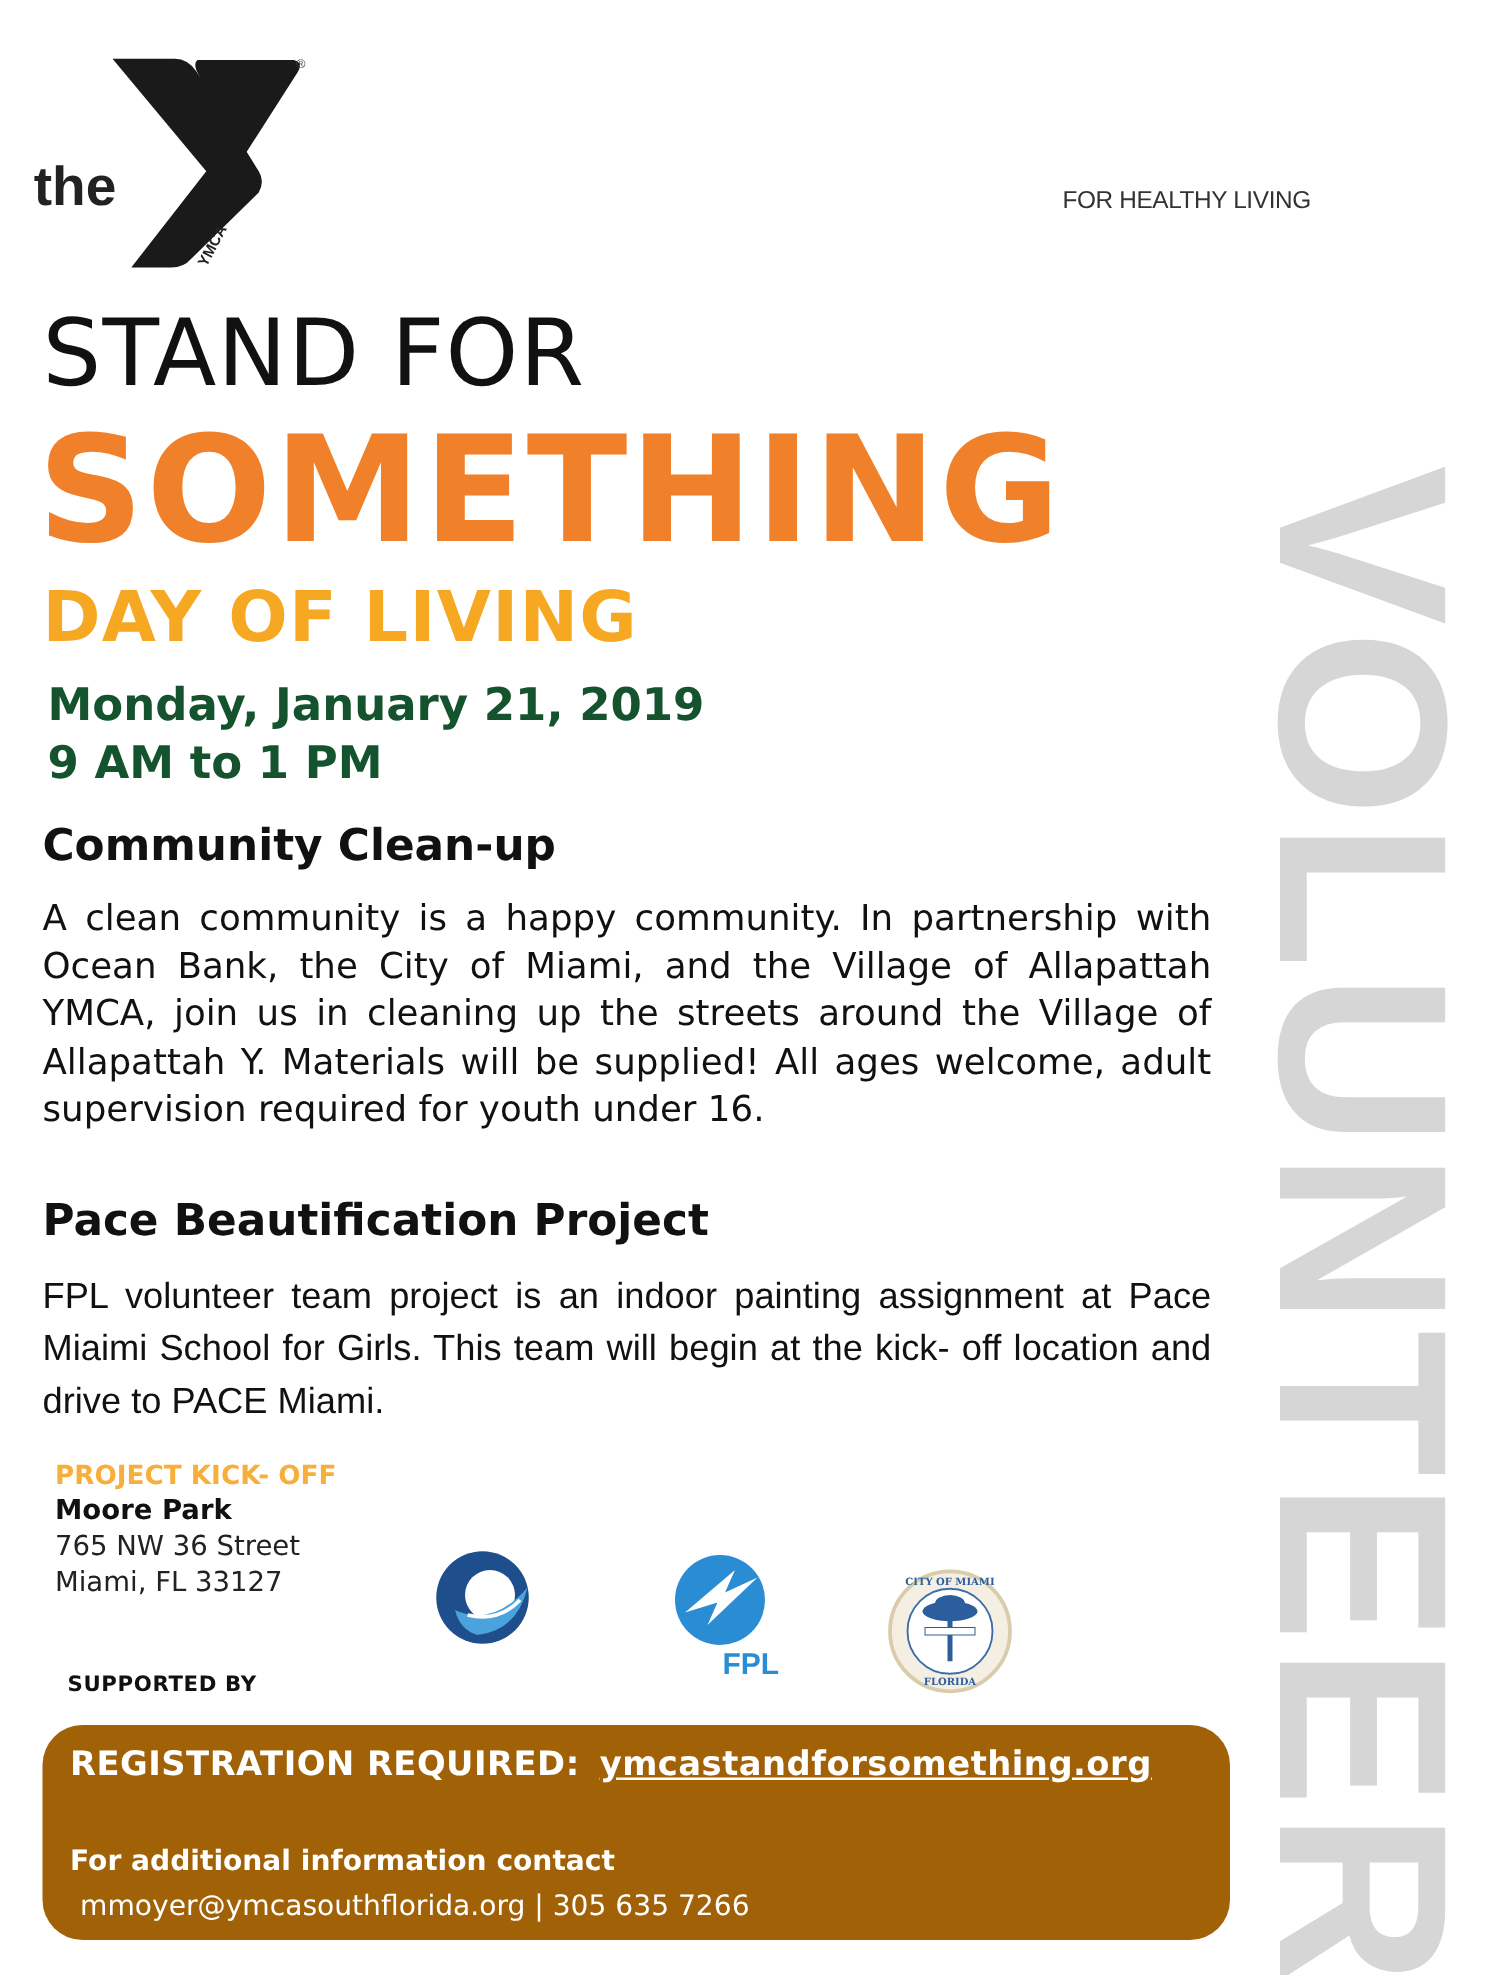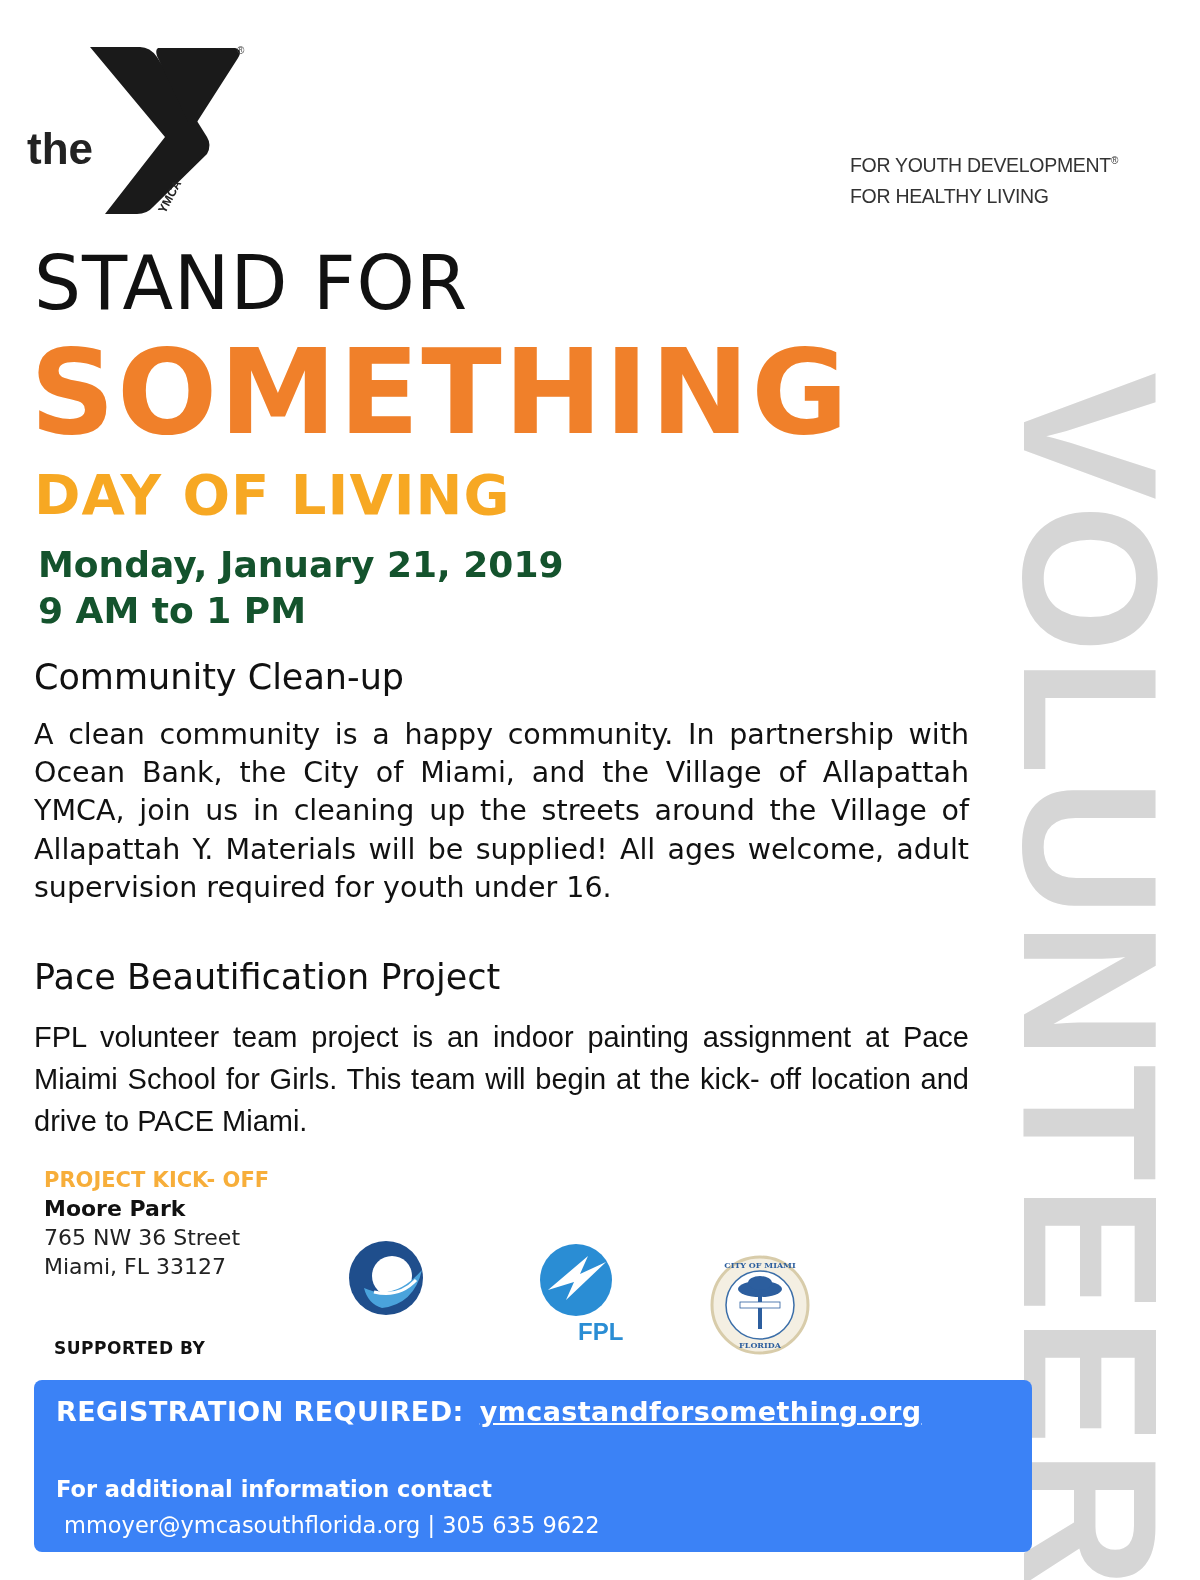--- a/index.html
+++ b/index.html
@@ -6,58 +6,57 @@
   body { width:1200px; height:1580px; position:relative; overflow:hidden; font-family:"DejaVu Sans", sans-serif; color:#111; }
   .abs { position:absolute; }
   .logo { left:25px; top:42px; width:240px; height:175px; }
   .tagline { left:850px; top:145px; font-family:"Liberation Sans", sans-serif; font-size:19.5px; line-height:31px; color:#333; letter-spacing:-0.3px; }
   .tagline .b { font-weight:bold; color:#222; }
   .tagline sup { font-size:10px; }
   .h-stand { left:34px; top:240px; font-size:74px; font-weight:normal; line-height:86px; color:#111; letter-spacing:1px; }
   .h-something { left:30px; top:322px; font-size:118px; font-weight:bold; line-height:140px; color:#f0802a; letter-spacing:2px; }
   .h-day { left:34px; top:460px; font-size:56px; font-weight:bold; line-height:70px; color:#f7a823; letter-spacing:1px; }
   .date { left:38px; top:542px; font-size:36px; font-weight:bold; line-height:46px; color:#14532d; }
-  .sec-h { font-size:35px; font-weight:normal; color:#111; }
+  .sec-h { font-size:35px; font-weight:bold; color:#111; }
   .sec1-h { left:34px; top:657px; }
   .sec1-p { left:34px; top:716px; width:935px; font-size:28.5px; line-height:38.2px; text-align:justify; color:#111; }
   .sec2-h { left:34px; top:957px; }
   .sec2-p { left:34px; top:1016px; width:935px; font-family:"Liberation Sans", sans-serif; font-size:29px; line-height:42px; text-align:justify; text-align-last:left; color:#111; }
   .kick { left:44px; top:1166px; }
   .kick .t { font-size:21px; font-weight:bold; color:#f7ae3a; line-height:28px; }
   .kick .n { font-size:22px; font-weight:bold; color:#111; line-height:29px; }
   .kick .a { font-size:22px; color:#222; line-height:29px; }
   .supported { left:54px; top:1338px; font-size:17px; font-weight:bold; color:#111; letter-spacing:0.5px; }
   .ocean { left:264px; top:1240px; width:245px; height:120px; }
   .ocean-text { position:absolute; left:0; top:78px; font-family:"Liberation Sans", sans-serif; font-size:34px; font-weight:bold; color:#1f4e8c; letter-spacing:-1px; }
   .fpl { left:538px; top:1242px; width:120px; height:110px; }
   .fpl-text { position:absolute; left:40px; top:76px; font-family:"Liberation Sans", sans-serif; font-size:24px; font-weight:bold; color:#2a8dd4; }
   .seal { left:710px; top:1255px; }
   .volunteer { left:1020px; top:372px; width:140px; height:1180px; }
   .volunteer span { position:absolute; left:0; top:0; transform-origin:0 0; transform:translate(140px,0) rotate(90deg); font-family:"Liberation Sans", sans-serif; font-weight:bold; font-size:192px; line-height:140px; color:#d6d6d6; letter-spacing:4px; white-space:nowrap; }
-  .reg-box { left:34px; top:1380px; width:950px; height:172px; background:#3b82f6; border-radius:8px; color:#fff;padding-left:48px; }
+  .reg-box { left:34px; top:1380px; width:950px; height:172px; background:#a16207; border-radius:32px; color:#fff; }
   .reg-line { position:absolute; left:22px; top:16px; font-size:27px; font-weight:bold; letter-spacing:0.4px; }
   .reg-line a { color:#fff; text-decoration:underline; margin-left:16px; }
   .info-h { position:absolute; left:22px; top:74px; font-size:22.5px; font-weight:bold;margin-top:22px; }
   .info-l { position:absolute; left:30px; font-size:22.5px; color:#fff; }
 </style>
 </head>
 <body>
 
 <div class="abs logo">
   <svg width="240" height="175" viewBox="0 0 240 175">
     <path d="M65 5 L115 5 Q125 5 132 15 L182 95 Q187 103 182 112 L128 165 Q122 172 112 172 L80 172 L140 95 Z" fill="#1a1a1a"></path>
     <path d="M133 6 L210 6 Q218 8 213 16 L172 80 Q168 87 163 80 L132 14 Q130 8 133 6 Z" fill="#1a1a1a"></path>
     <text x="2" y="122" font-family="Liberation Sans, sans-serif" font-weight="bold" font-size="44" fill="#222">the</text>
     <text x="0" y="0" font-family="Liberation Sans, sans-serif" font-weight="bold" font-size="12" fill="#222" transform="translate(140,172) rotate(-62)">YMCA</text>
     <text x="212" y="12" font-family="Liberation Sans, sans-serif" font-size="10" fill="#444">®</text>
   </svg>
 </div>
 
 <div class="abs tagline">
-  <div><span>FOR YOUTH DEVELOPMENT</span><sup>®</sup></div>
   <div>FOR HEALTHY LIVING</div>
 </div>
 
 <div class="abs h-stand">STAND FOR</div>
 <div class="abs h-something">SOMETHING</div>
 <div class="abs h-day">DAY OF LIVING</div>
 
 <div class="abs date">
   <div>Monday, January 21, 2019</div>
   <div>9 AM to 1 PM</div>
@@ -109,14 +108,14 @@
 
 <div class="abs volunteer">
   <span>VOLUNTEER</span>
 </div>
 
 <div class="abs reg-box">
   <div class="reg-line">
     <span>REGISTRATION REQUIRED:</span><a>ymcastandforsomething.org</a>
   </div>
   <div class="info-h">For additional information contact</div>
-  <div class="info-l" style="top:132px">mmoyer@ymcasouthflorida.org | 305 635 9622</div>
+  <div class="info-l" style="top:132px">mmoyer@ymcasouthflorida.org | 305 635 7266</div>
 </div>
 
 </body></html>

